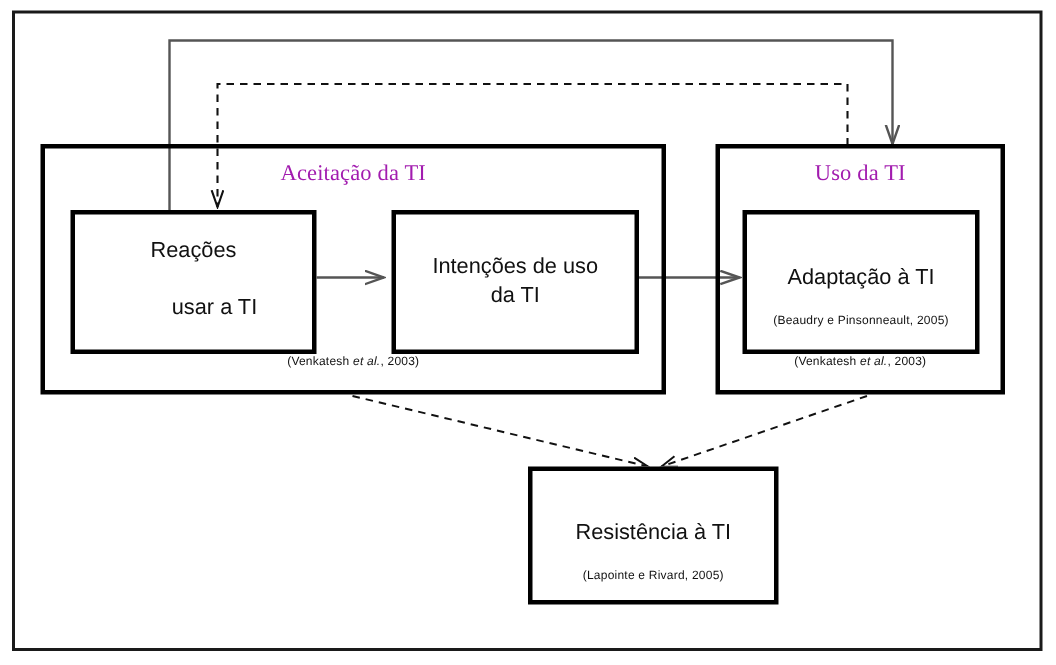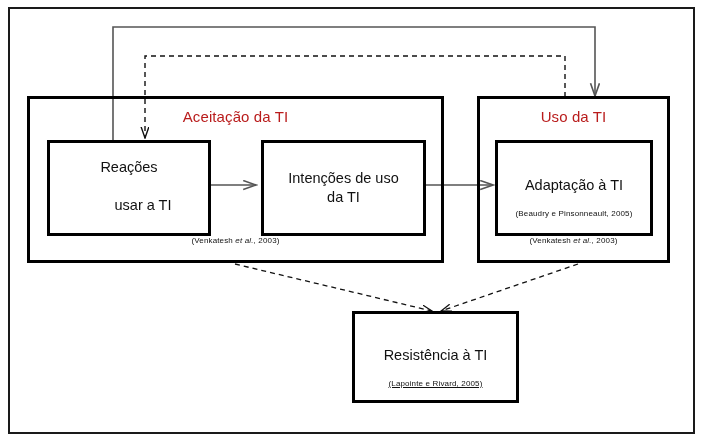--- a/index.html
+++ b/index.html
@@ -29,24 +29,25 @@
     background:#ffffff;
     border:2px solid #000000;
   }
   .container-box{ border-width:3px; }
   .inner-box{ border-width:3px; }
 
   .box-title{
     position:absolute;
     left:0; right:0;
     text-align:center;
-    color:#b91c1c;
+    color:#a21caf;
     font-size:15px;
     line-height:19px;
     letter-spacing:0.1px;
+    font-family:Liberation Serif, serif;
   }
   .container-title{ top:8px; }
 
   .inner-label{
     position:absolute;
     left:0; right:0;
     text-align:center;
     color:#111111;
     font-size:14.5px;
     line-height:19px;
@@ -140,16 +141,16 @@
     <div class="cite container-cite"><span>(Venkatesh </span><i>et al.</i><span>, 2003)</span></div>
   </div>
 
   <div class="box inner-box" style="left:495px; top:140px; width:158px; height:96px;padding-left:23px;">
     <div class="inner-label" style="top:33px;">Adaptação à TI</div>
     <div class="cite" style="top:54px;">(Beaudry e Pinsonneault, 2005)</div>
   </div>
 
   <div class="box inner-box" style="left:352px; top:311px; width:167px; height:92px;">
     <div class="inner-label" style="top:32px;">Resistência à TI</div>
-    <div class="cite" style="top:53px;text-decoration:underline;">(Lapointe e Rivard, 2005)</div>
+    <div class="cite" style="top:53px;">(Lapointe e Rivard, 2005)</div>
   </div>
 
 </div>
 
 </body></html>

